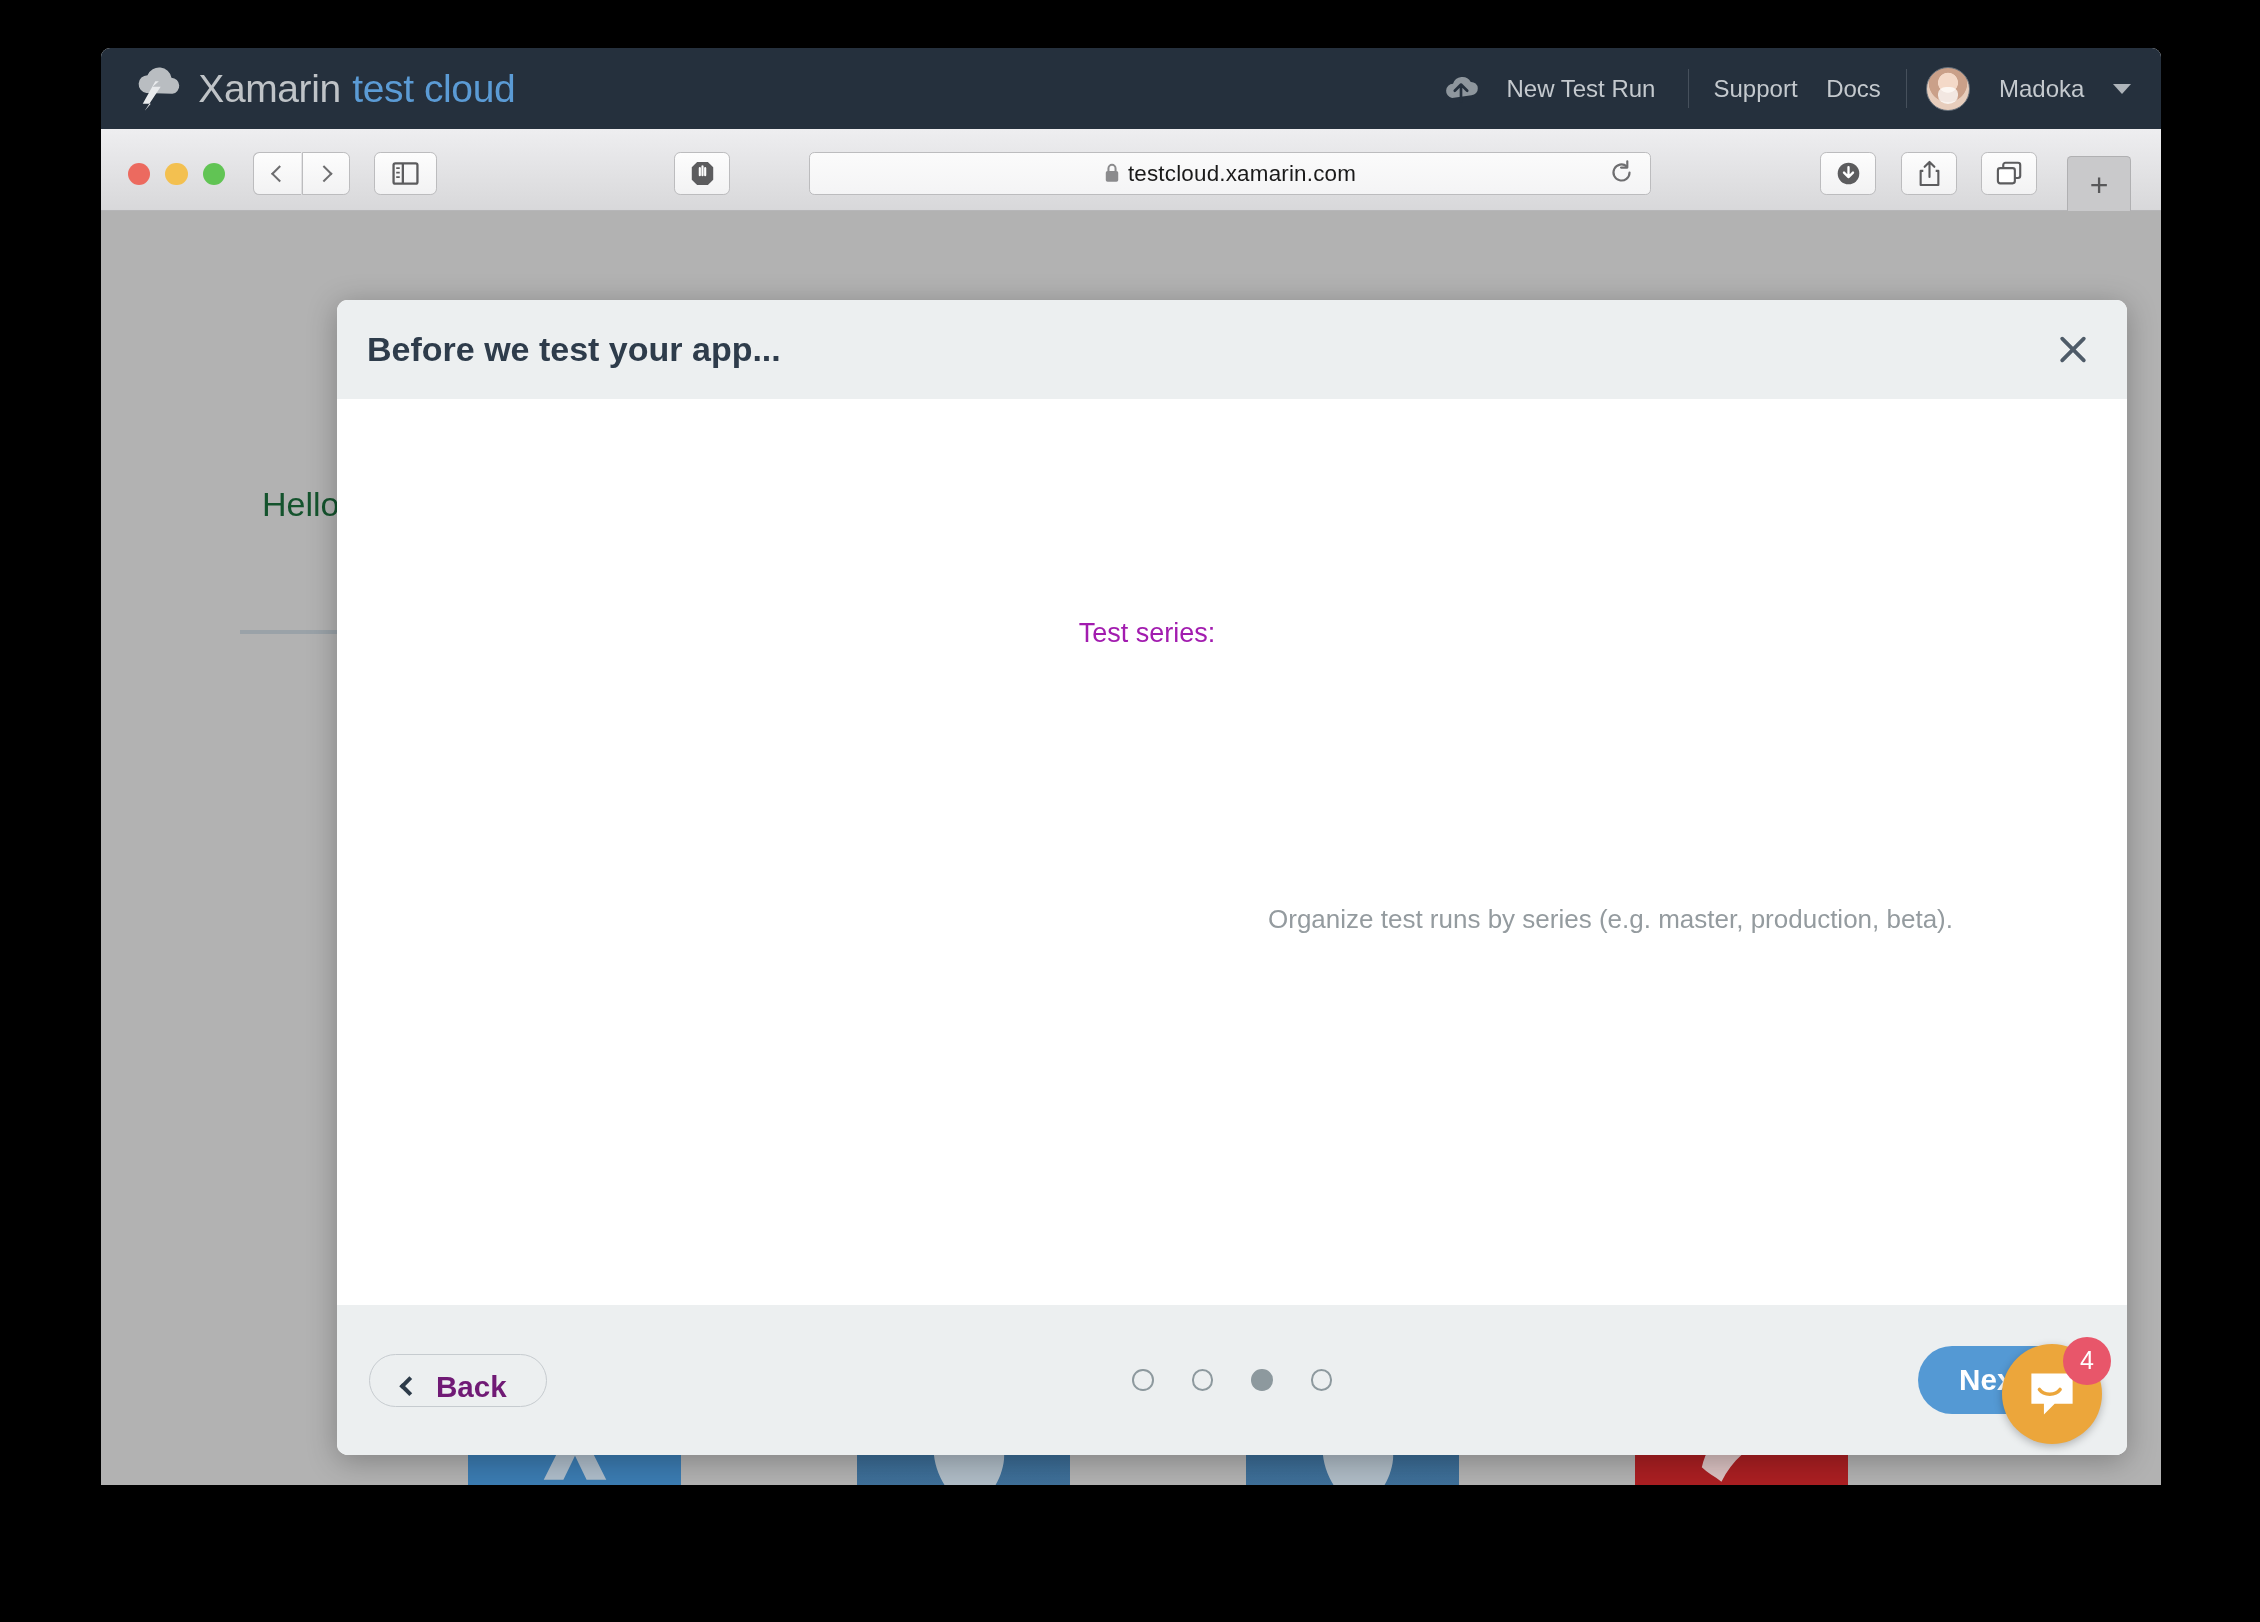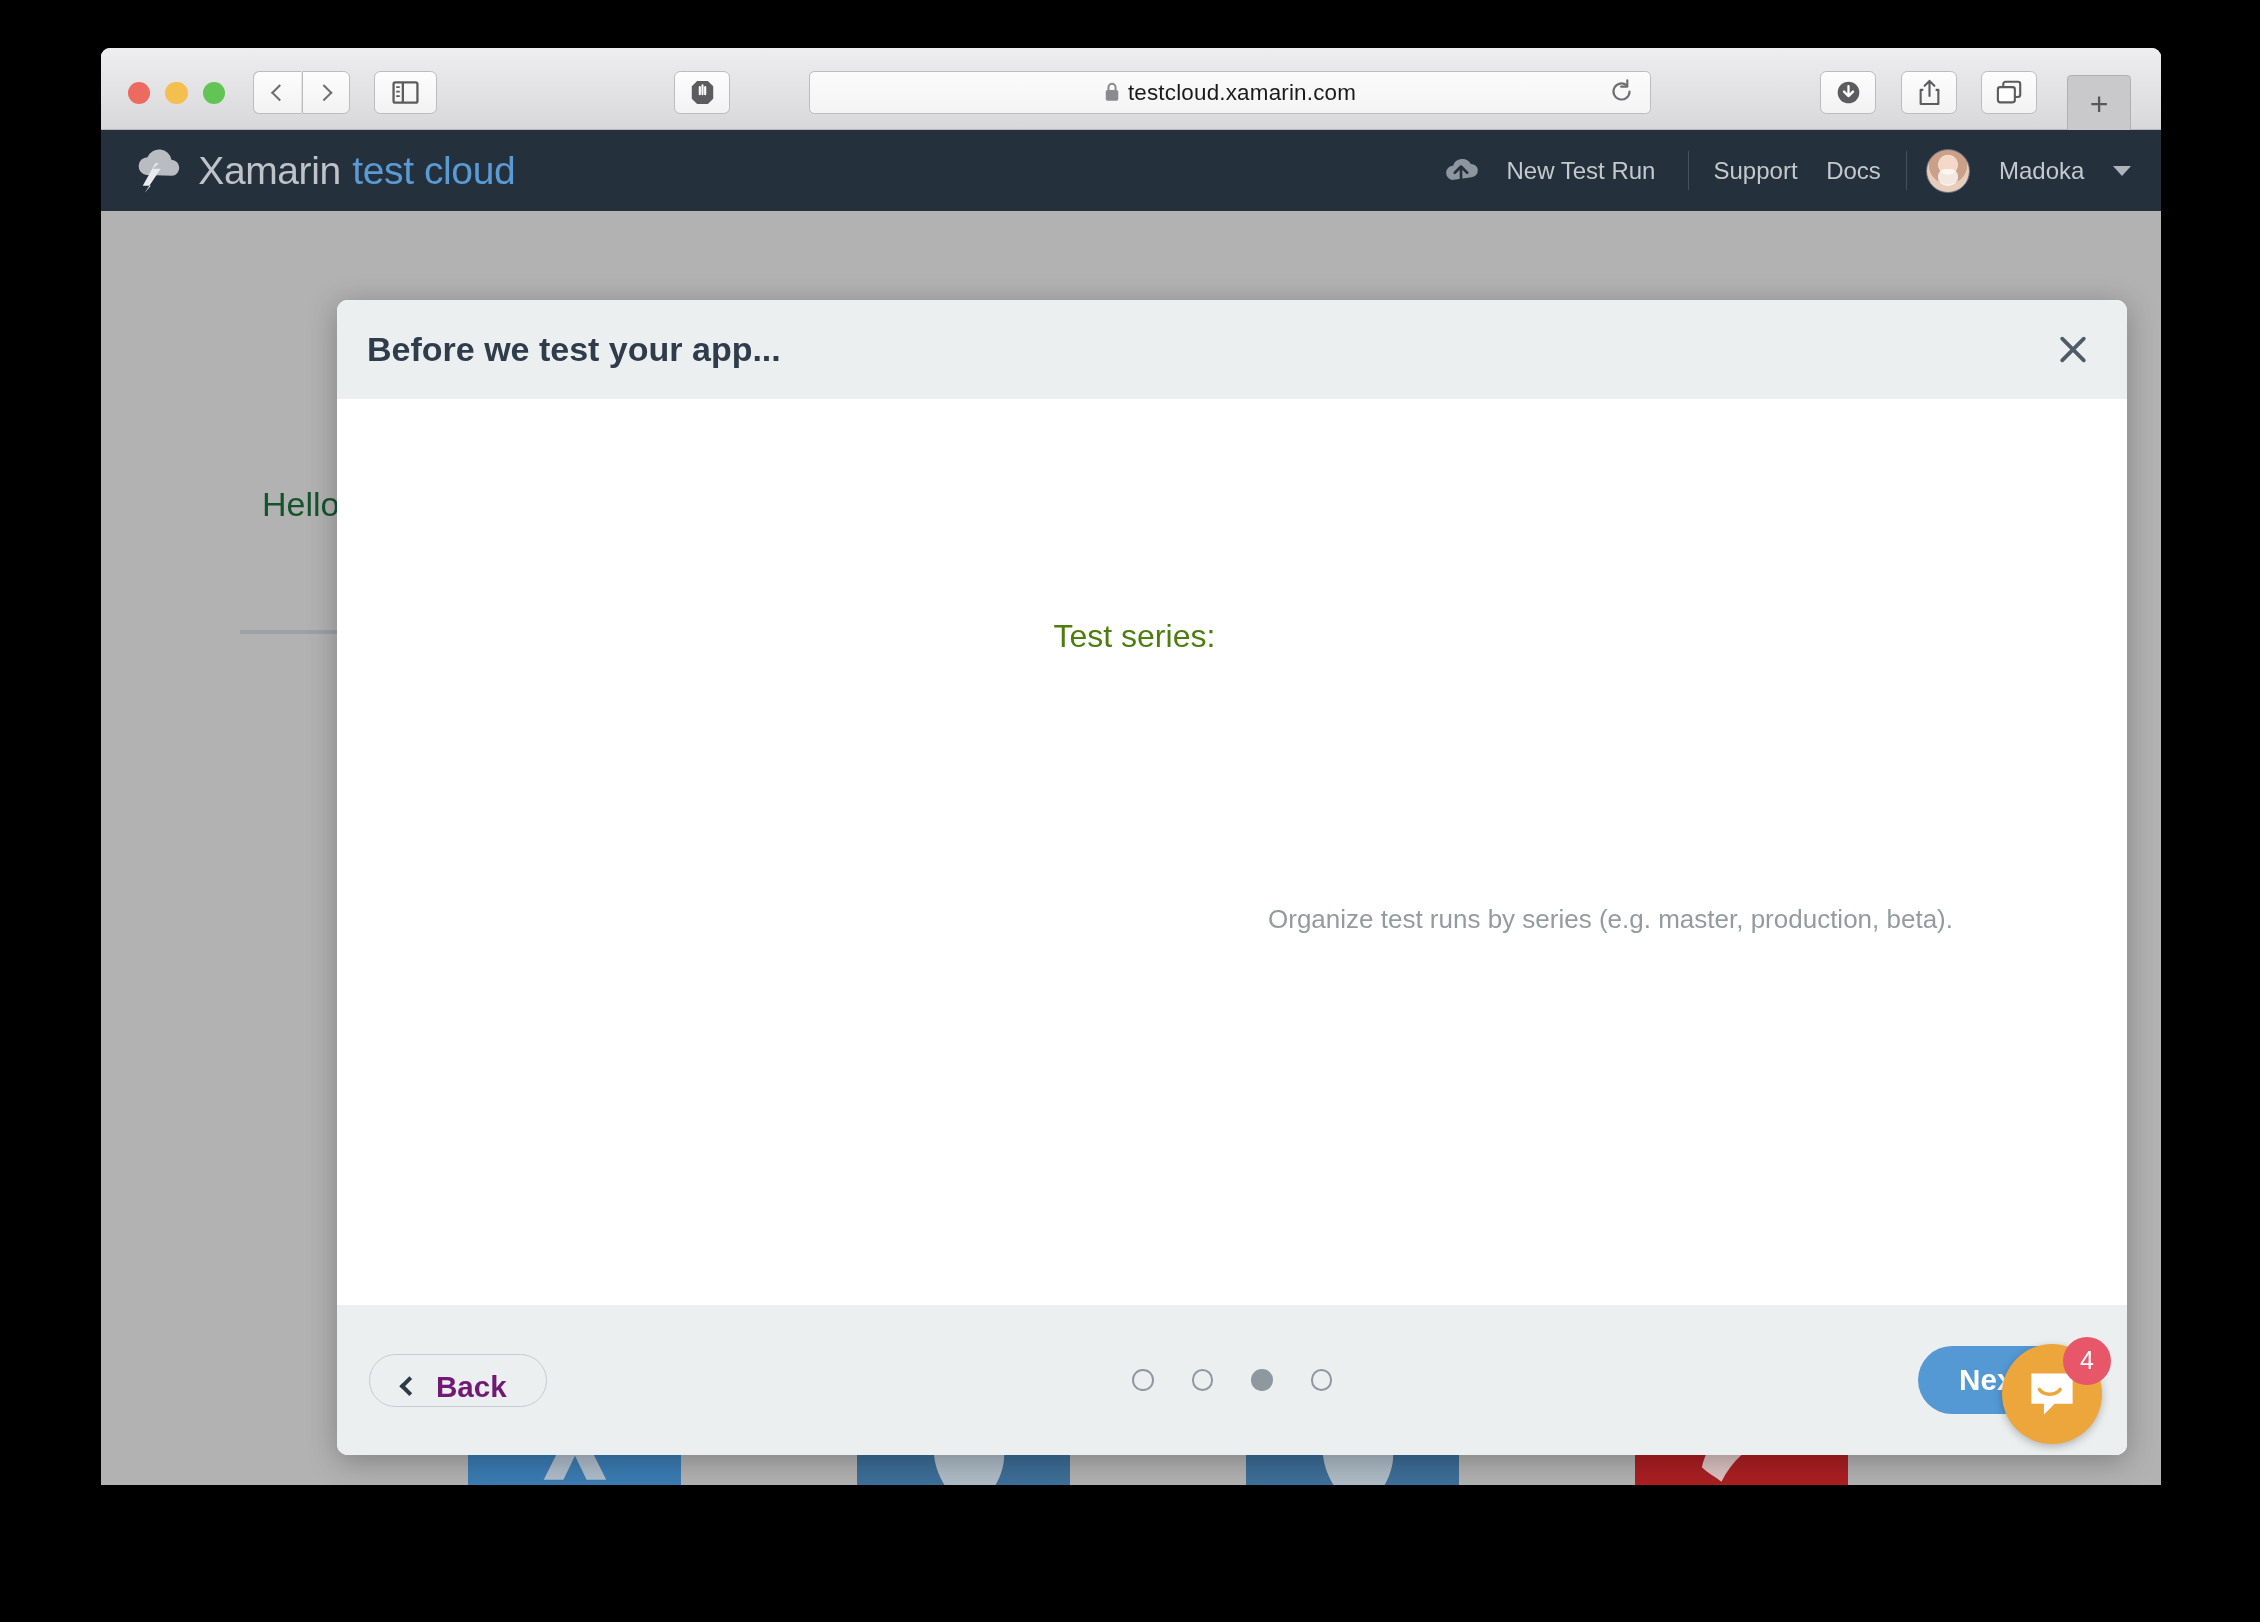--- a/index.html
+++ b/index.html
@@ -175,21 +175,21 @@
   #modal-body { flex: 1; background: #fff; position: relative; }
 
   .form-row {
     position: absolute;
     display: flex; align-items: center;
   }
   #row-test-series { left: 0; right: 0; top: 219px; }
   #row-language    { left: 0; right: 0; top: 398px; }
   .form-label {
     width: 898px; text-align: right;
-    font-size: 32px; color: #4d7c0f; padding-right: 19.7px;
+    font-size: 27px; color: #a21caf; padding-right: 19.7px;
   }
   .pill-select {
     display: inline-flex; align-items: center; gap: 23px;
     border: 1.8px solid #c7ccd0; border-radius: 36px;
     padding: 14.3px 29px 14.3px 34px;
     background: #fff;
     font-size: 29.6px; font-weight: bold; color: #2d3b49;
     white-space: nowrap;
   }
   .select-caret {
@@ -250,88 +250,20 @@
     position: absolute; right: -9px; top: -7.2px;
     width: 48px; height: 48px; border-radius: 50%;
     background: #e8566a; color: #fff;
     font-size: 25px; display: flex; align-items: center; justify-content: center;
   }
 </style>
 </head>
 <body>
 
 <div id="browser-window">
-
-  <div id="browser-toolbar">
-    <div class="traffic-lights">
-      <div class="light red"></div>
-      <div class="light yellow"></div>
-      <div class="light green"></div>
-    </div>
-
-    <div class="tb-btn" id="nav-back">
-      <span class="chev left"></span>
-    </div>
-    <div class="tb-btn" id="nav-forward">
-      <span class="chev right"></span>
-    </div>
-
-    <div class="tb-btn" id="sidebar-toggle">
-      <svg width="27" height="23" viewBox="0 0 30 26">
-        <rect x="1.5" y="1.5" width="27" height="23" rx="2" fill="none" stroke="#5c5c5e" stroke-width="2.6"></rect>
-        <line x1="12" y1="1.5" x2="12" y2="24.5" stroke="#5c5c5e" stroke-width="2.6"></line>
-        <line x1="4.5" y1="7" x2="8.5" y2="7" stroke="#5c5c5e" stroke-width="2"></line>
-        <line x1="4.5" y1="12" x2="8.5" y2="12" stroke="#5c5c5e" stroke-width="2"></line>
-        <line x1="4.5" y1="17" x2="8.5" y2="17" stroke="#5c5c5e" stroke-width="2"></line>
-      </svg>
-    </div>
-
-    <div class="tb-btn" id="shield-btn">
-      <svg width="25" height="27" viewBox="0 0 28 30">
-        <path d="M8 2h12l6 6v14l-6 6H8l-6-6V8z" fill="#5c5c5e"></path>
-        <path d="M11 9v8M14 7v10M17 9v8" stroke="#fff" stroke-width="2.4" stroke-linecap="round"></path>
-      </svg>
-    </div>
-
-    <div id="url-bar">
-      <span id="lock-icon">
-        <svg width="16" height="20.6" viewBox="0 0 18 23">
-          <rect x="2" y="9" width="14" height="12" rx="2" fill="#8b8b8d"></rect>
-          <path d="M5 9V6a4 4 0 0 1 8 0v3" fill="none" stroke="#8b8b8d" stroke-width="2.3"></path>
-        </svg>
-      </span>
-      <span id="url-text">testcloud.xamarin.com</span>
-      <span id="reload-btn">
-        <svg width="25" height="27" viewBox="0 0 28 30">
-          <path d="M23 15a9 9 0 1 1-3.2-6.9" fill="none" stroke="#6e6e70" stroke-width="2.4" stroke-linecap="round"></path>
-          <path d="M20.5 2.5v7h-7" fill="none" stroke="#6e6e70" stroke-width="2.4" stroke-linecap="round" stroke-linejoin="round"></path>
-        </svg>
-      </span>
-    </div>
-
-    <div class="tb-btn" id="downloads-btn">
-      <svg width="27" height="27" viewBox="0 0 30 30">
-        <circle cx="15" cy="15" r="12" fill="#5c5c5e"></circle>
-        <path d="M15 8v10M10 14l5 5 5-5" fill="none" stroke="#fff" stroke-width="2.6" stroke-linecap="round" stroke-linejoin="round"></path>
-      </svg>
-    </div>
-    <div class="tb-btn" id="share-btn">
-      <svg width="23" height="29" viewBox="0 0 26 32">
-        <path d="M6 13H3v16h20V13h-3" fill="none" stroke="#5c5c5e" stroke-width="2.4" stroke-linejoin="round"></path>
-        <path d="M13 20V3M7.5 8.5 13 3l5.5 5.5" fill="none" stroke="#5c5c5e" stroke-width="2.4" stroke-linecap="round" stroke-linejoin="round"></path>
-      </svg>
-    </div>
-    <div class="tb-btn" id="tabs-btn">
-      <svg width="27" height="25" viewBox="0 0 30 28">
-        <rect x="8" y="2" width="19" height="17" rx="2.5" fill="none" stroke="#5c5c5e" stroke-width="2.4"></rect>
-        <rect x="2" y="8" width="19" height="17" rx="2.5" fill="#fff" stroke="#5c5c5e" stroke-width="2.4"></rect>
-      </svg>
-    </div>
-    <div id="new-tab-btn">+</div>
-  </div>
 
   <div id="site-header">
     <div id="brand">
       <svg width="52" height="45" viewBox="0 0 58 50">
         <path d="M16 30a10 10 0 0 1 1.3-19.9A14 14 0 0 1 44 13a9 9 0 0 1 1 17.9z" fill="#b9bdc1"></path>
         <path d="M26 17 12 42h9L14 50l18-27h-9l7-6z" fill="#e9ebed"></path>
       </svg>
       <span id="brand-text">
         <span id="brand-name">Xamarin</span><span id="brand-suffix">test cloud</span>
       </span>
@@ -350,20 +282,88 @@
       <a class="nav-link">Docs</a>
       <span class="nav-div"></span>
       <div id="user-menu">
         <div id="avatar"></div>
         <span class="nav-link">Madoka</span>
         <span class="caret-down"></span>
       </div>
     </div>
   </div>
 
+  <div id="browser-toolbar">
+    <div class="traffic-lights">
+      <div class="light red"></div>
+      <div class="light yellow"></div>
+      <div class="light green"></div>
+    </div>
+
+    <div class="tb-btn" id="nav-back">
+      <span class="chev left"></span>
+    </div>
+    <div class="tb-btn" id="nav-forward">
+      <span class="chev right"></span>
+    </div>
+
+    <div class="tb-btn" id="sidebar-toggle">
+      <svg width="27" height="23" viewBox="0 0 30 26">
+        <rect x="1.5" y="1.5" width="27" height="23" rx="2" fill="none" stroke="#5c5c5e" stroke-width="2.6"></rect>
+        <line x1="12" y1="1.5" x2="12" y2="24.5" stroke="#5c5c5e" stroke-width="2.6"></line>
+        <line x1="4.5" y1="7" x2="8.5" y2="7" stroke="#5c5c5e" stroke-width="2"></line>
+        <line x1="4.5" y1="12" x2="8.5" y2="12" stroke="#5c5c5e" stroke-width="2"></line>
+        <line x1="4.5" y1="17" x2="8.5" y2="17" stroke="#5c5c5e" stroke-width="2"></line>
+      </svg>
+    </div>
+
+    <div class="tb-btn" id="shield-btn">
+      <svg width="25" height="27" viewBox="0 0 28 30">
+        <path d="M8 2h12l6 6v14l-6 6H8l-6-6V8z" fill="#5c5c5e"></path>
+        <path d="M11 9v8M14 7v10M17 9v8" stroke="#fff" stroke-width="2.4" stroke-linecap="round"></path>
+      </svg>
+    </div>
+
+    <div id="url-bar">
+      <span id="lock-icon">
+        <svg width="16" height="20.6" viewBox="0 0 18 23">
+          <rect x="2" y="9" width="14" height="12" rx="2" fill="#8b8b8d"></rect>
+          <path d="M5 9V6a4 4 0 0 1 8 0v3" fill="none" stroke="#8b8b8d" stroke-width="2.3"></path>
+        </svg>
+      </span>
+      <span id="url-text">testcloud.xamarin.com</span>
+      <span id="reload-btn">
+        <svg width="25" height="27" viewBox="0 0 28 30">
+          <path d="M23 15a9 9 0 1 1-3.2-6.9" fill="none" stroke="#6e6e70" stroke-width="2.4" stroke-linecap="round"></path>
+          <path d="M20.5 2.5v7h-7" fill="none" stroke="#6e6e70" stroke-width="2.4" stroke-linecap="round" stroke-linejoin="round"></path>
+        </svg>
+      </span>
+    </div>
+
+    <div class="tb-btn" id="downloads-btn">
+      <svg width="27" height="27" viewBox="0 0 30 30">
+        <circle cx="15" cy="15" r="12" fill="#5c5c5e"></circle>
+        <path d="M15 8v10M10 14l5 5 5-5" fill="none" stroke="#fff" stroke-width="2.6" stroke-linecap="round" stroke-linejoin="round"></path>
+      </svg>
+    </div>
+    <div class="tb-btn" id="share-btn">
+      <svg width="23" height="29" viewBox="0 0 26 32">
+        <path d="M6 13H3v16h20V13h-3" fill="none" stroke="#5c5c5e" stroke-width="2.4" stroke-linejoin="round"></path>
+        <path d="M13 20V3M7.5 8.5 13 3l5.5 5.5" fill="none" stroke="#5c5c5e" stroke-width="2.4" stroke-linecap="round" stroke-linejoin="round"></path>
+      </svg>
+    </div>
+    <div class="tb-btn" id="tabs-btn">
+      <svg width="27" height="25" viewBox="0 0 30 28">
+        <rect x="8" y="2" width="19" height="17" rx="2.5" fill="none" stroke="#5c5c5e" stroke-width="2.4"></rect>
+        <rect x="2" y="8" width="19" height="17" rx="2.5" fill="#fff" stroke="#5c5c5e" stroke-width="2.4"></rect>
+      </svg>
+    </div>
+    <div id="new-tab-btn">+</div>
+  </div>
+
   <div id="page-content">
     <div id="greeting">Hello</div>
     <div id="start-button">Start</div>
     <div id="content-divider"></div>
 
     <div id="app-tiles">
       <div class="app-tile xam">
         <svg class="glyph" width="134" height="134" viewBox="0 0 150 150">
           <path d="M40 20h22l13 26 13-26h22l-24 46 24 48H88l-13-27-13 27H40l24-48z" fill="#c9cdd1"></path>
         </svg>

